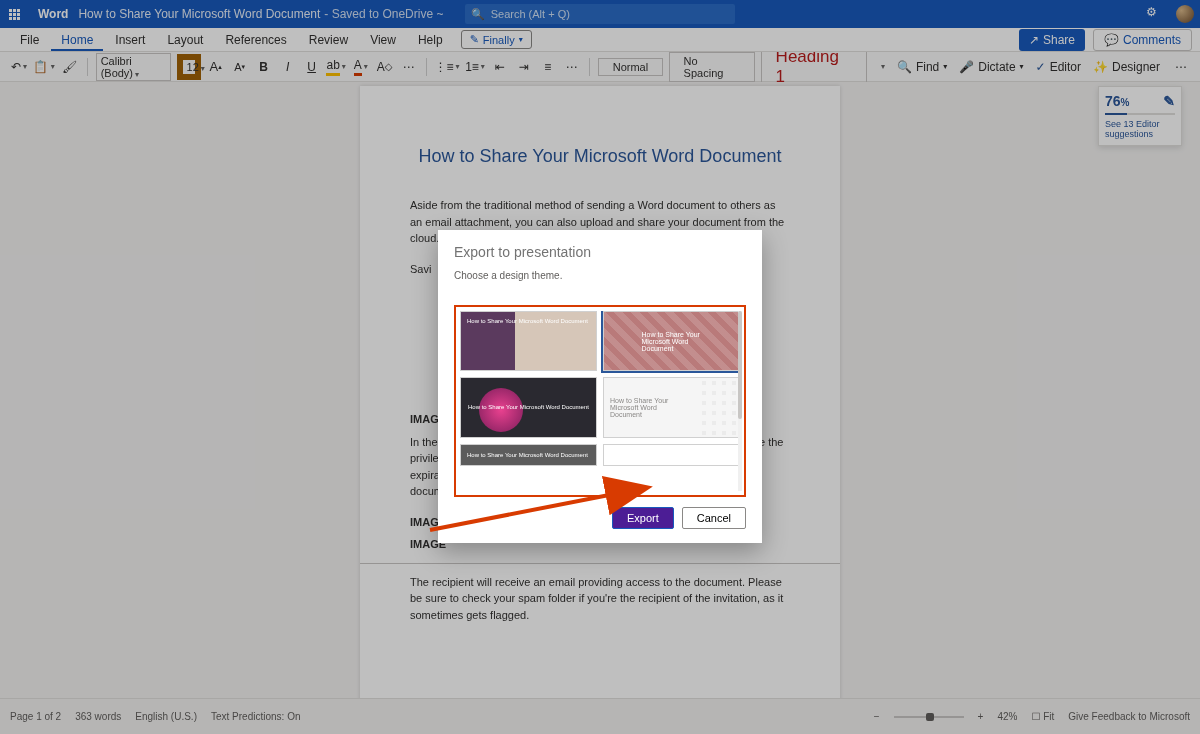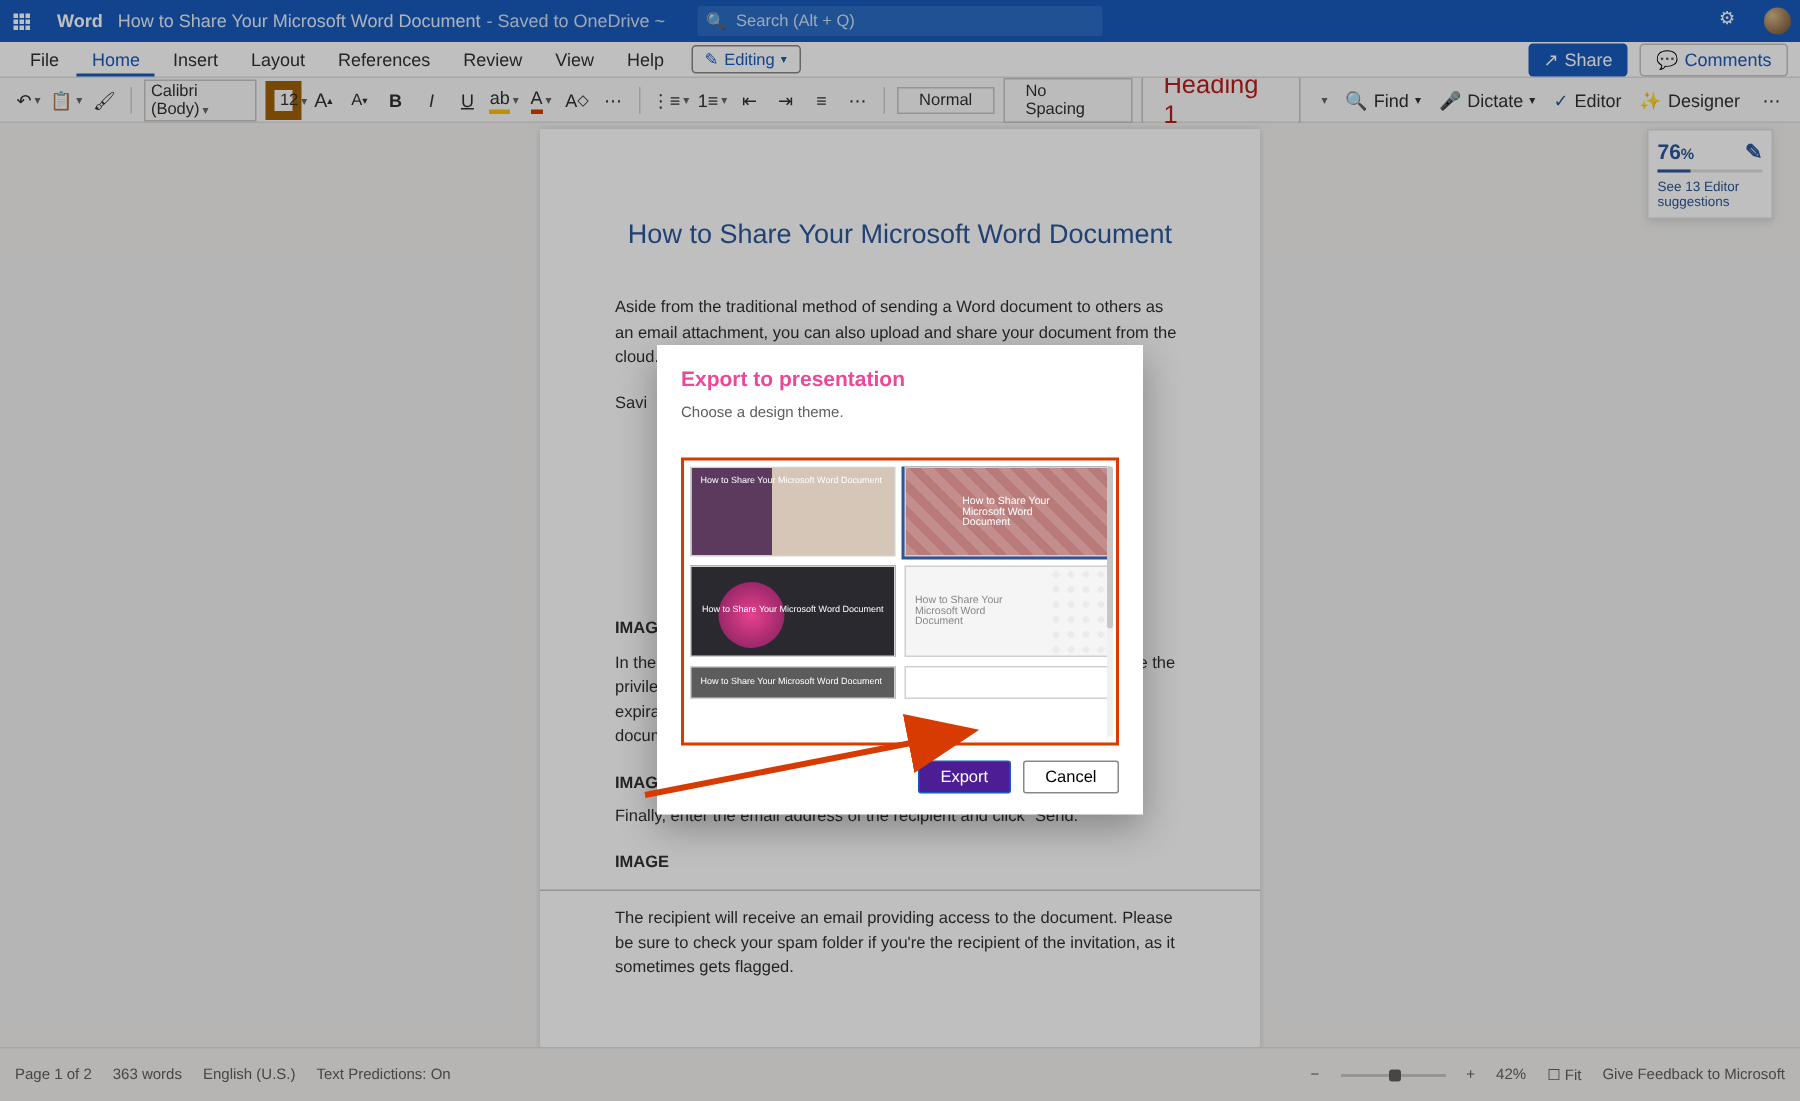--- a/index.html
+++ b/index.html
@@ -58,21 +58,21 @@
 
 .statusbar { position: absolute; bottom: 0; left: 0; right: 0; height: 36px; background: #f3f2f1; border-top: 1px solid #e1dfdd; display: flex; align-items: center; font-size: 10px; color: #605e5c; padding: 0 10px; gap: 14px; }
 .statusbar .right { margin-left: auto; display: flex; gap: 14px; align-items: center; }
 .zoom-slider { width: 70px; height: 2px; background: #c8c6c4; position: relative; }
 .zoom-slider::before, .zoom-slider::after { content: ""; position: absolute; top: -4px; font-size: 10px; color: #605e5c; }
 .zoom-slider .thumb { position: absolute; left: 46%; top: -3px; width: 8px; height: 8px; background: #605e5c; border-radius: 2px; }
 
 
 .overlay { position: absolute; inset: 0; background: rgba(0,0,0,.25); }
 .modal { position: absolute; left: 438px; top: 230px; width: 324px; background: #fff; box-shadow: 0 8px 24px rgba(0,0,0,.3); padding: 14px 16px 14px 16px; }
-.modal h2 { color: #ec4899; font-size: 14px; font-weight: 700; margin-bottom: 10px; }
+.modal h2 { color: #737373; font-size: 14px; font-weight: 400; margin-bottom: 10px; }
 .modal .subtitle { font-size: 10px; color: #605e5c; margin-bottom: 24px; }
 .theme-grid-wrap { border: 2px solid #d83b01; padding: 4px; position: relative; height: 192px; }
 .theme-grid { display: grid; grid-template-columns: 1fr 1fr; gap: 6px; height: 100%; overflow: hidden; }
 .theme { background: #eee; border: 1px solid #d0d0d0; position: relative; font-size: 7px; color: #fff; display: flex; align-items: center; justify-content: center; padding: 6px; }
 .theme.selected { outline: 2px solid #2b579a; }
 .theme.t1 { background: linear-gradient(90deg, #5b3a5e 40%, #d6c6b8 40%); }
 .theme.t1 .label { position: absolute; left: 6px; top: 6px; font-size: 6px; line-height: 1.2; }
 .theme.t2 { background: #b97a7a; }
 .theme.t2::before { content: ""; position: absolute; inset: 0; background: repeating-linear-gradient(45deg, rgba(255,255,255,.15) 0 6px, transparent 6px 12px); }
 .theme.t2 .label { position: relative; font-size: 7px; text-align: left; width: 60px; }
@@ -131,21 +131,21 @@
   <div class="item">File</div>
   <div class="item active">Home</div>
   <div class="item">Insert</div>
   <div class="item">Layout</div>
   <div class="item">References</div>
   <div class="item">Review</div>
   <div class="item">View</div>
   <div class="item">Help</div>
   <div class="editing-pill">
     <span>✎</span>
-    <span>Editing</span>
+    <span>Finally</span>
     <span style="font-size:8px">▾</span>
   </div>
   <div class="right">
     <div class="share-btn">
       <span>↗</span>
       <span>Share</span>
     </div>
     <div class="comments-btn">
       <span>💬</span>
       <span>Comments</span>
@@ -209,21 +209,20 @@
 </div>
 
 <div class="canvas">
   <div class="page">
     <h1>How to Share Your Microsoft Word Document</h1>
     <p>Aside from the traditional method of sending a Word document to others as an email attachment, you can also upload and share your document from the cloud. All you need to get started is a OneDrive account. Here's how.</p>
     <p>Savi</p>
     <p class="bold top-gap">IMAGE</p>
     <p>In the next window, uncheck the box next to (1) "Allow Editing" to remove the privilege. This renders the document read-only. You can also (2) set an expiration date and/or (3) set a password to improve the security of the document. When you've adjusted the settings, select "Apply."</p>
     <p class="bold">IMAGE</p>
-    <p>Finally, enter the email address of the recipient and click "Send."</p>
     <p class="bold">IMAGE</p>
     <div class="page-break"></div>
     <p>The recipient will receive an email providing access to the document. Please be sure to check your spam folder if you're the recipient of the invitation, as it sometimes gets flagged.</p>
   </div>
 
   <div class="editor-badge">
     <div class="score">
       <span><span>76</span><span style="font-size:10px">%</span></span>
       <span class="i-blue">✎</span>
     </div>

